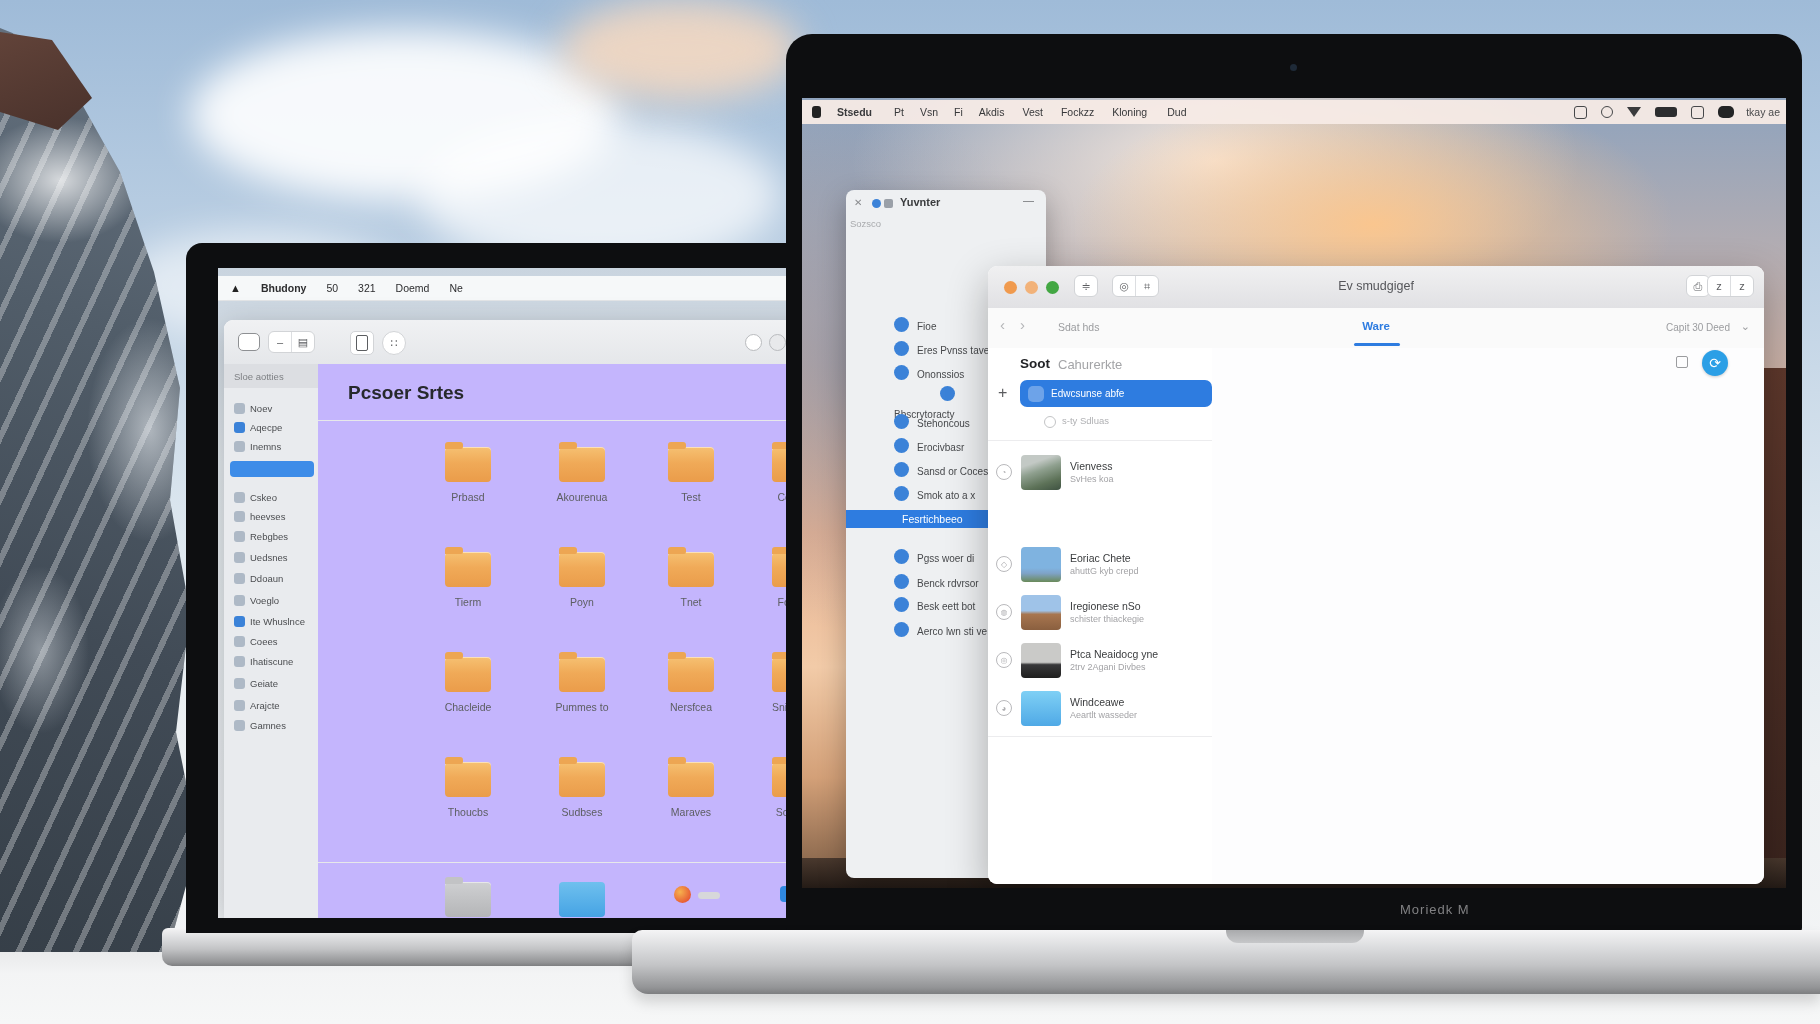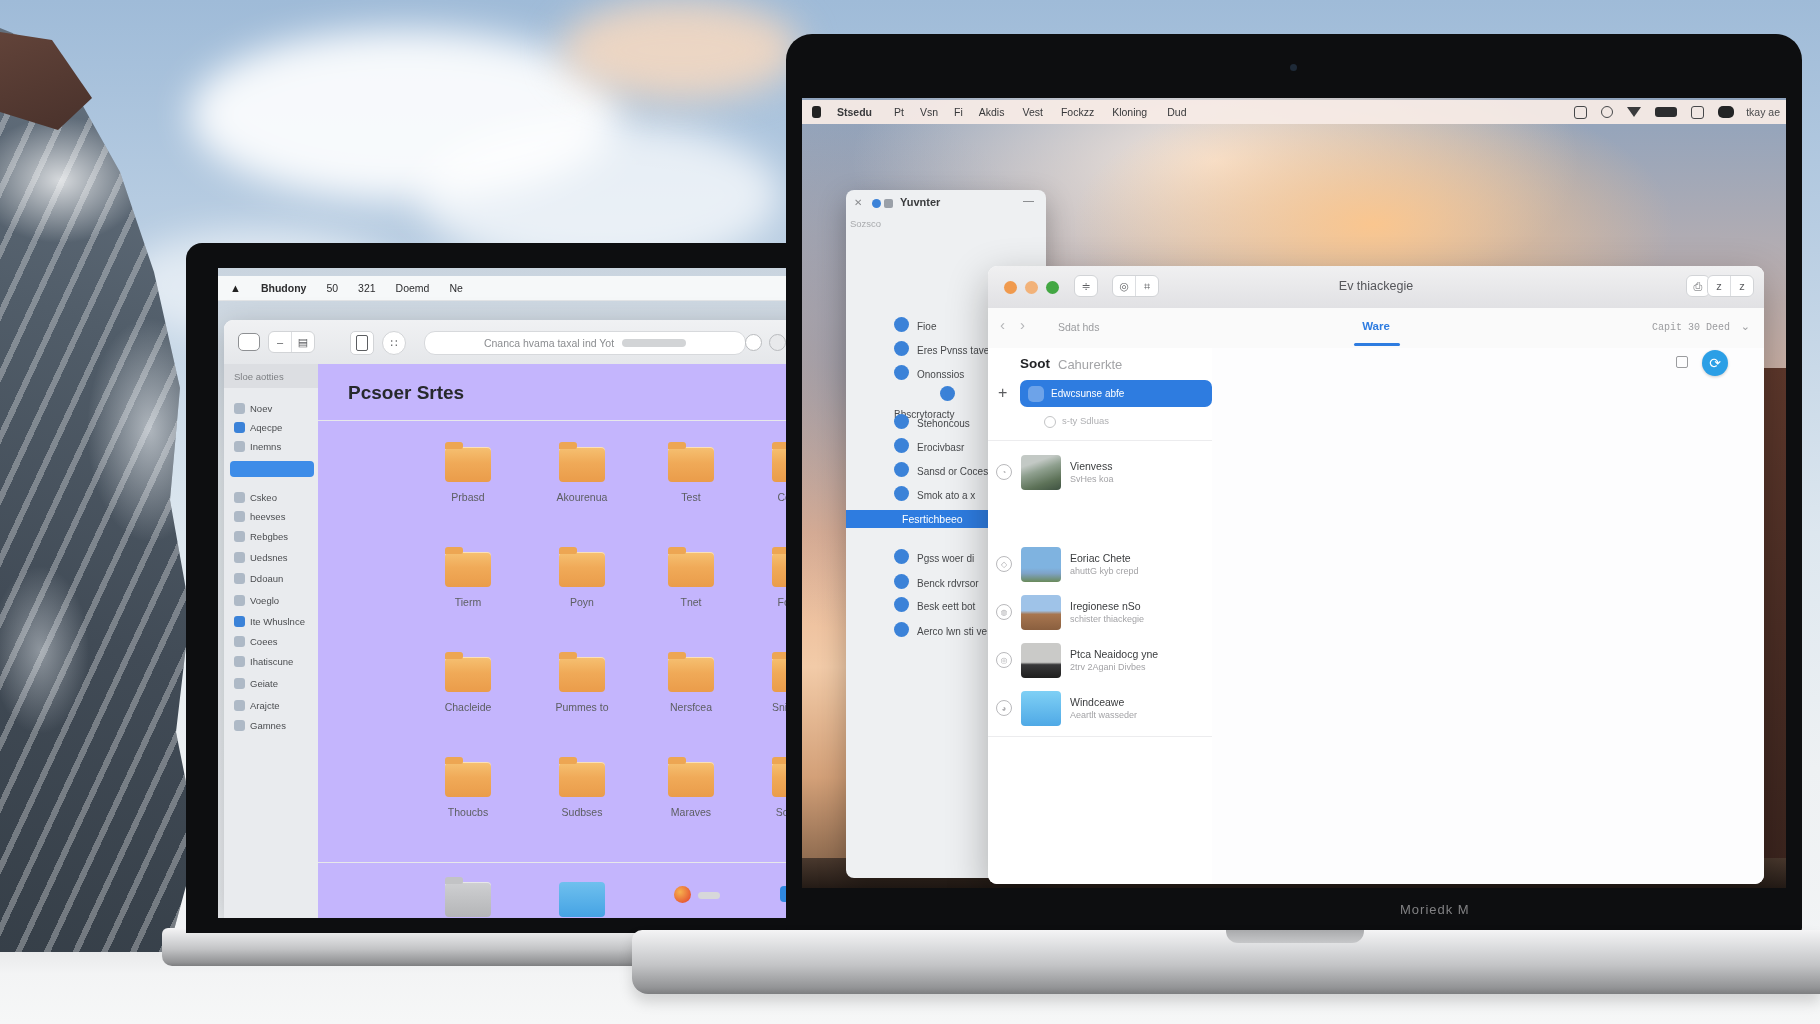--- a/index.html
+++ b/index.html
@@ -142,24 +142,20 @@
       <div class="ltoolbar">
         <div class="tbtn" style="left:14px;top:13px;width:20px;height:16px;border-color:#8e9093;"></div>
         <div class="seg" style="left:44px;top:11px;">
           <span>–</span>
           <span>▤</span>
         </div>
         <div class="tbtn" style="left:126px;top:11px;width:22px;height:22px;">
             <span style="width:10px;height:14px;border:1.6px solid #5b5d60;border-radius:2px;display:block;"></span>
           </div>
         <div class="tbtn" style="left:158px;top:11px;width:22px;height:22px;border-radius:50%;">∷</div>
-        <div class="searchbar" style="left:200px;top:11px;width:320px;height:22px;">
-          <span>Cnanca hvama taxal ind Yot</span>
-          <span class="sprog"></span>
-        </div>
         <div class="circbtn" style="right:56px;top:14px;"></div>
         <div class="circbtn" style="right:32px;top:14px;background:#e8e9eb;"></div>
       </div>
 
       <div class="lsidebar" style="left:0;top:44px;width:94px;bottom:0;">
         <div class="lsb-header">Sloe aotties</div>
         <div class="sitem" style="top:36px;">
             <span class="sicon"></span>
             <span>Noev</span>
           </div>
@@ -407,37 +403,37 @@
         <span class="tl" style="left:16px;background:#f09a4e;"></span>
         <span class="tl" style="left:37px;background:#f2b279;"></span>
         <span class="tl" style="left:58px;background:#43a743;"></span>
         <div class="seg" style="left:86px;top:9px;">
             <span>≑</span>
           </div>
         <div class="seg" style="left:124px;top:9px;">
             <span>◎</span>
             <span>⌗</span>
           </div>
-        <span class="abs" style="left:0;right:0;top:13px;text-align:center;font-size:12.5px;color:#55565a;">Ev thiackegie</span>
+        <span class="abs" style="left:0;right:0;top:13px;text-align:center;font-size:12.5px;color:#55565a;">Ev smudgigef</span>
         <div class="seg" style="right:54px;top:9px;">
             <span>⎙</span>
           </div>
         <div class="seg" style="right:10px;top:9px;">
             <span>z</span>
             <span>z</span>
           </div>
       </div>
 
       <div class="pnav">
         <span class="abs" style="left:12px;top:8px;font-size:15px;color:#b3b4b7;">‹</span>
         <span class="abs" style="left:32px;top:8px;font-size:15px;color:#b3b4b7;">›</span>
         <span class="abs" style="left:70px;top:13px;font-size:10.5px;color:#9b9c9f;">Sdat hds</span>
         <span class="abs" style="left:0;right:0;top:12px;text-align:center;font-size:11.5px;font-weight:bold;color:#2e7ce0;">Ware</span>
         <span class="tab-underline" style="left:366px;top:35px;width:46px;"></span>
-        <span class="abs" style="right:34px;top:14px;font-size:10px;color:#9b9c9f;font-family:Liberation Mono, monospace;">Capit 30 Deed</span>
+        <span class="abs" style="right:34px;top:14px;font-size:10px;color:#9b9c9f;">Capit 30 Deed</span>
         <span class="abs" style="right:14px;top:12px;font-size:11px;color:#9b9c9f;">⌄</span>
       </div>
 
       <div class="plist" style="left:0;top:82px;width:224px;bottom:0;">
         <span class="abs" style="left:32px;top:8px;font-size:13.5px;font-weight:bold;color:#222326;">Soot</span>
         <span class="abs" style="left:70px;top:9px;font-size:13px;color:#a3a4a7;">Cahurerkte</span>
         <span class="abs" style="left:10px;top:36px;font-size:16px;color:#5b5c5f;">+</span>
         <div class="pillbtn" style="left:32px;top:32px;width:184px;height:27px;">
           <span class="pill-ic"></span>
           <span>Edwcsunse abfe</span>

